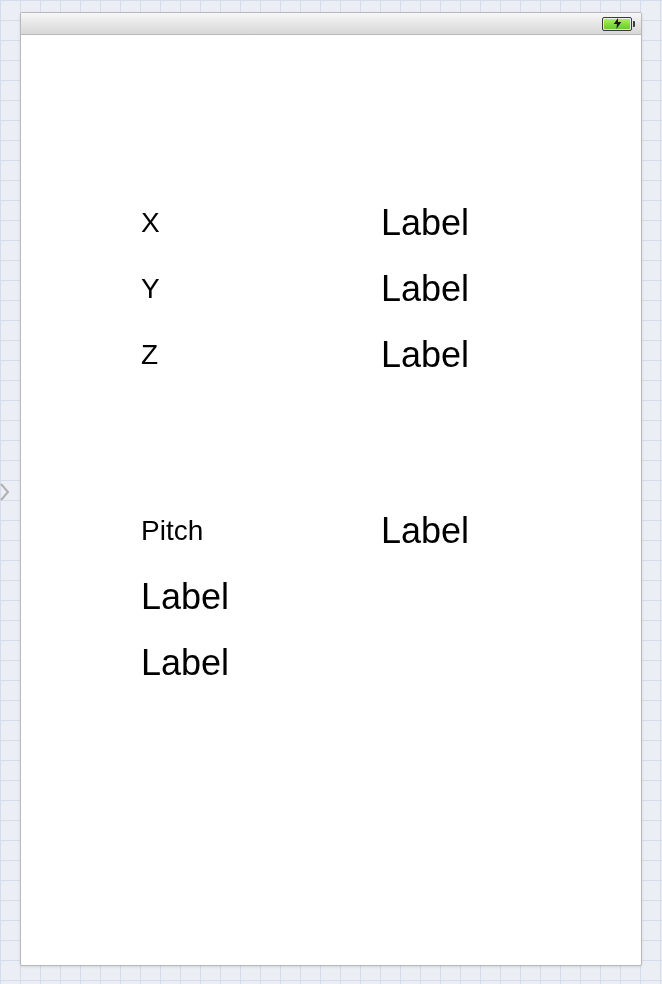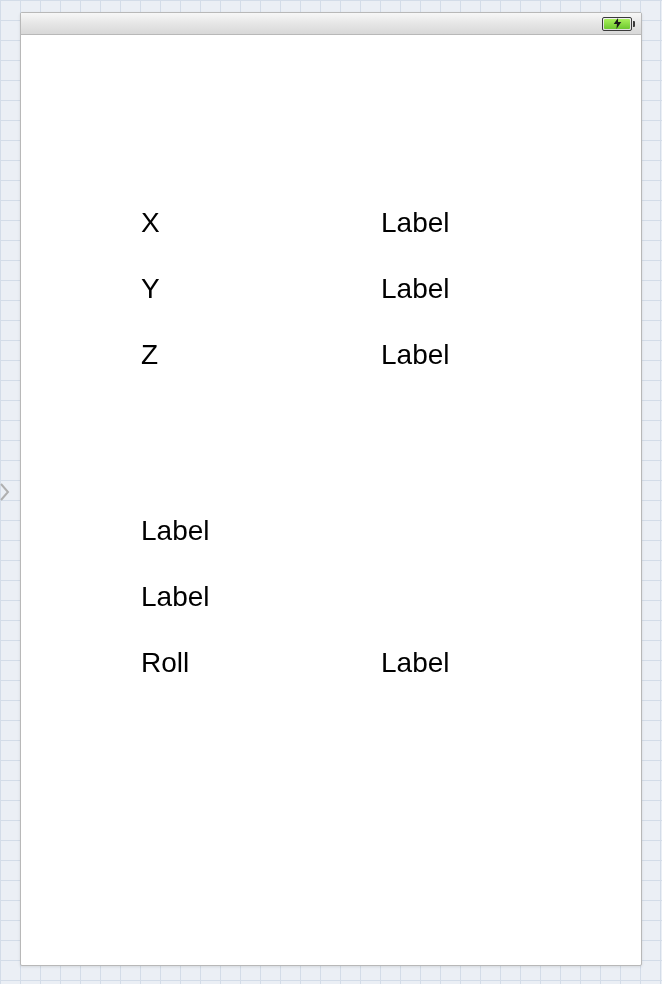--- a/index.html
+++ b/index.html
@@ -80,21 +80,21 @@
     }
     .gap {
       height: 110px;
     }
     .col-label {
       width: 240px;
       font-size: 28px;
       color: #000;
     }
     .col-value {
-      font-size: 28px;
+      font-size: 36px;
       color: #000;
     }
     .edge-handle {
       position: absolute;
       left: 0;
       top: 50%;
       transform: translateY(-50%);
       width: 10px;
       height: 20px;
       pointer-events: none;
@@ -132,23 +132,23 @@
       <div class="col-value">Label</div>
     </div>
     <div class="row">
       <div class="col-label">Z</div>
       <div class="col-value">Label</div>
     </div>
 
     <div class="gap"></div>
 
     <div class="row">
+      <div class="col-label">Pitch</div>
       <div class="col-value">Label</div>
     </div>
     <div class="row">
       <div class="col-value">Label</div>
     </div>
     <div class="row">
-      <div class="col-label">Roll</div>
       <div class="col-value">Label</div>
     </div>
   </div>
 </div>
 
 </body></html>

